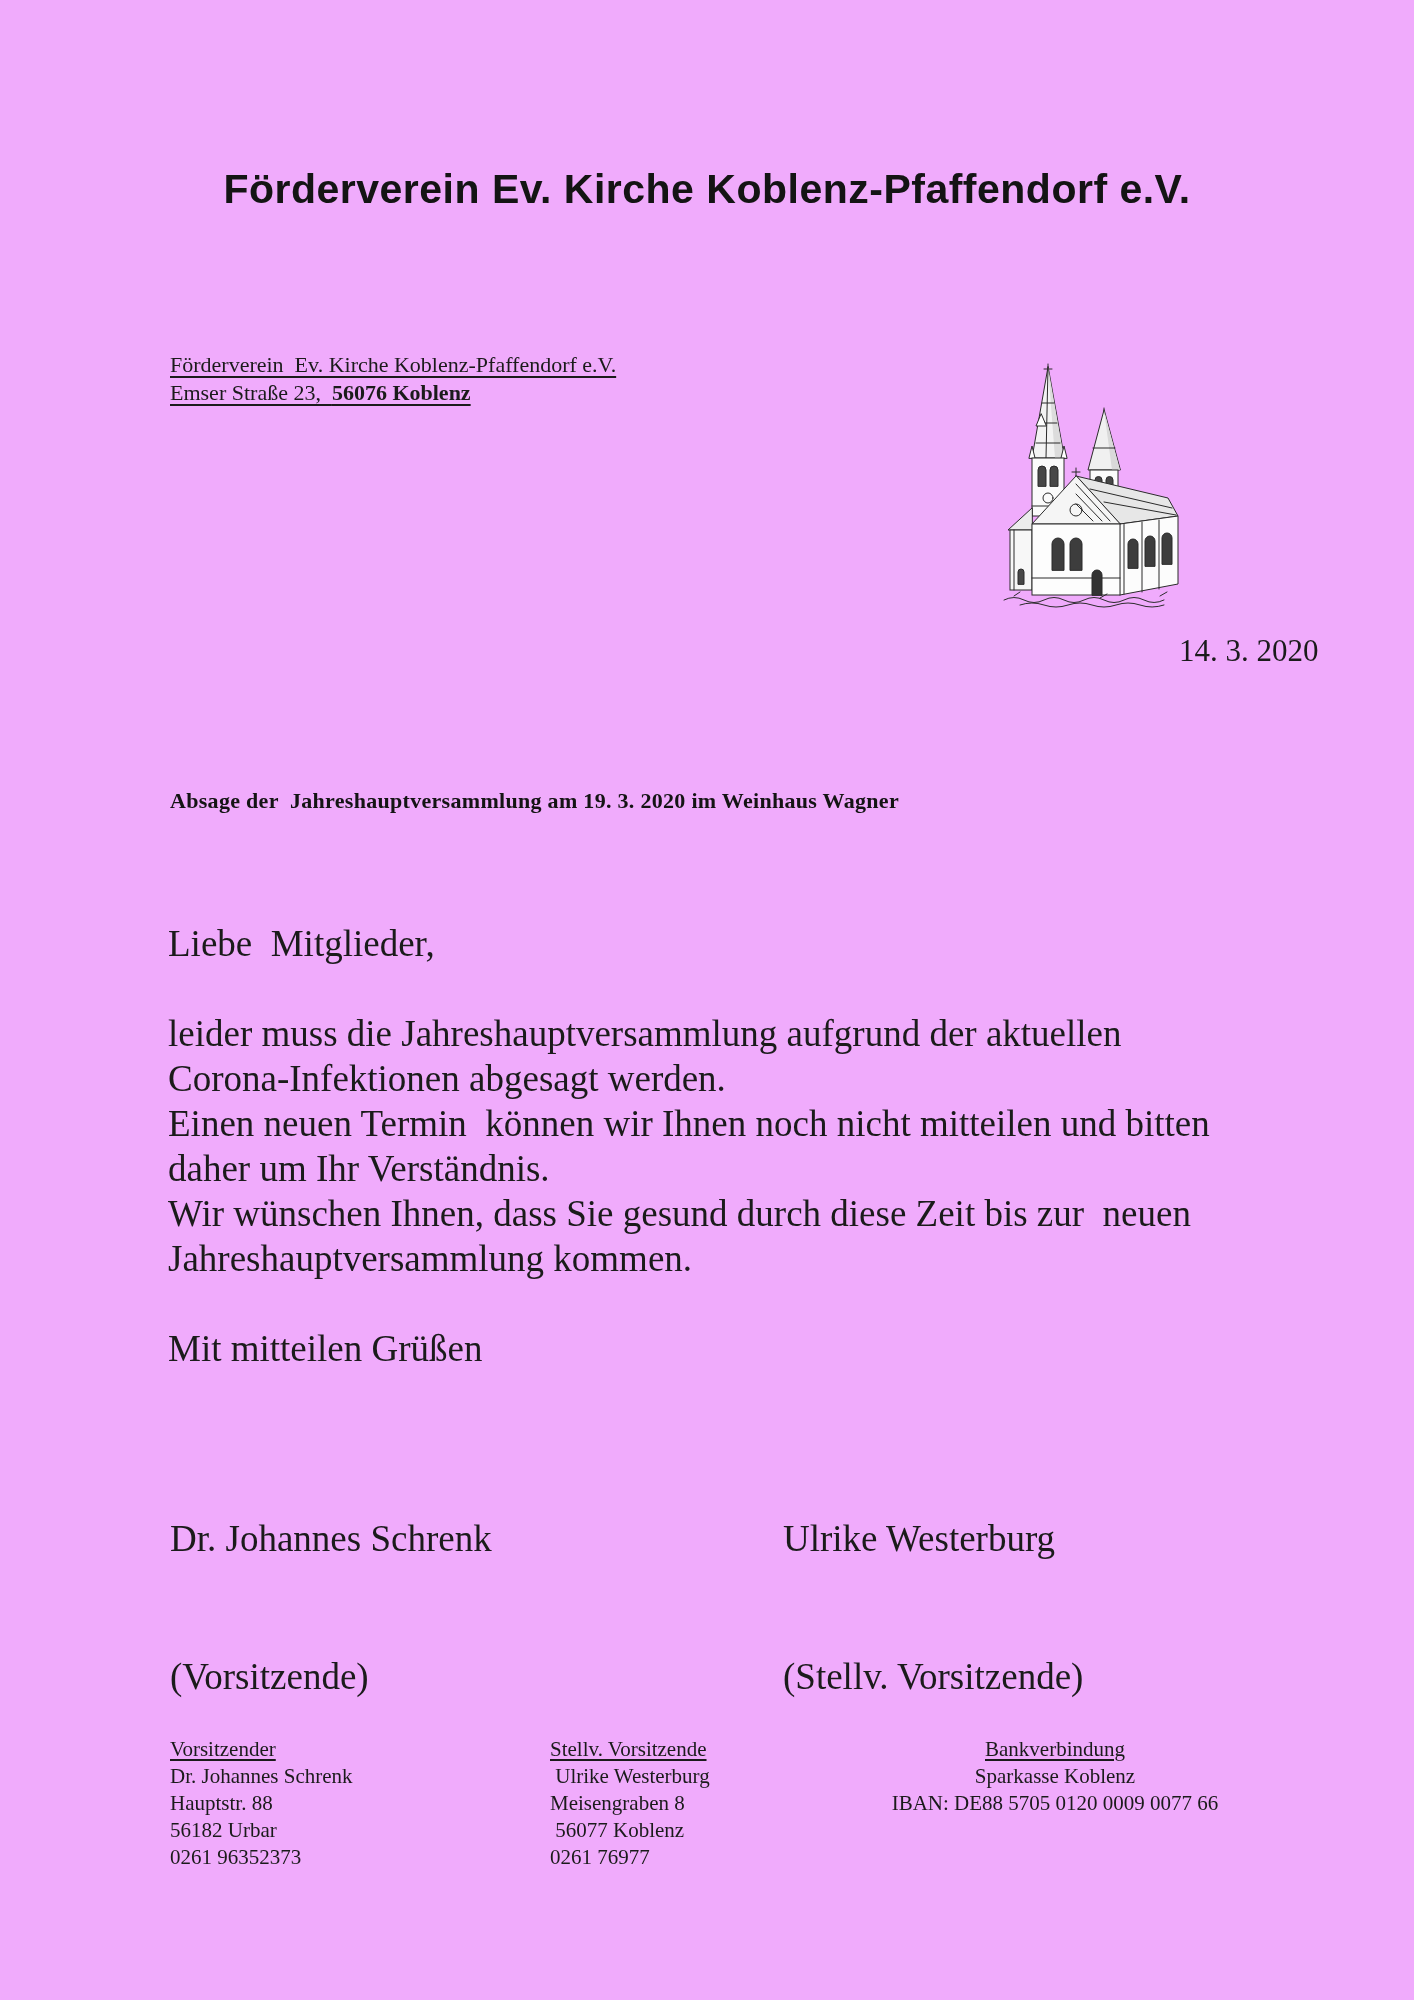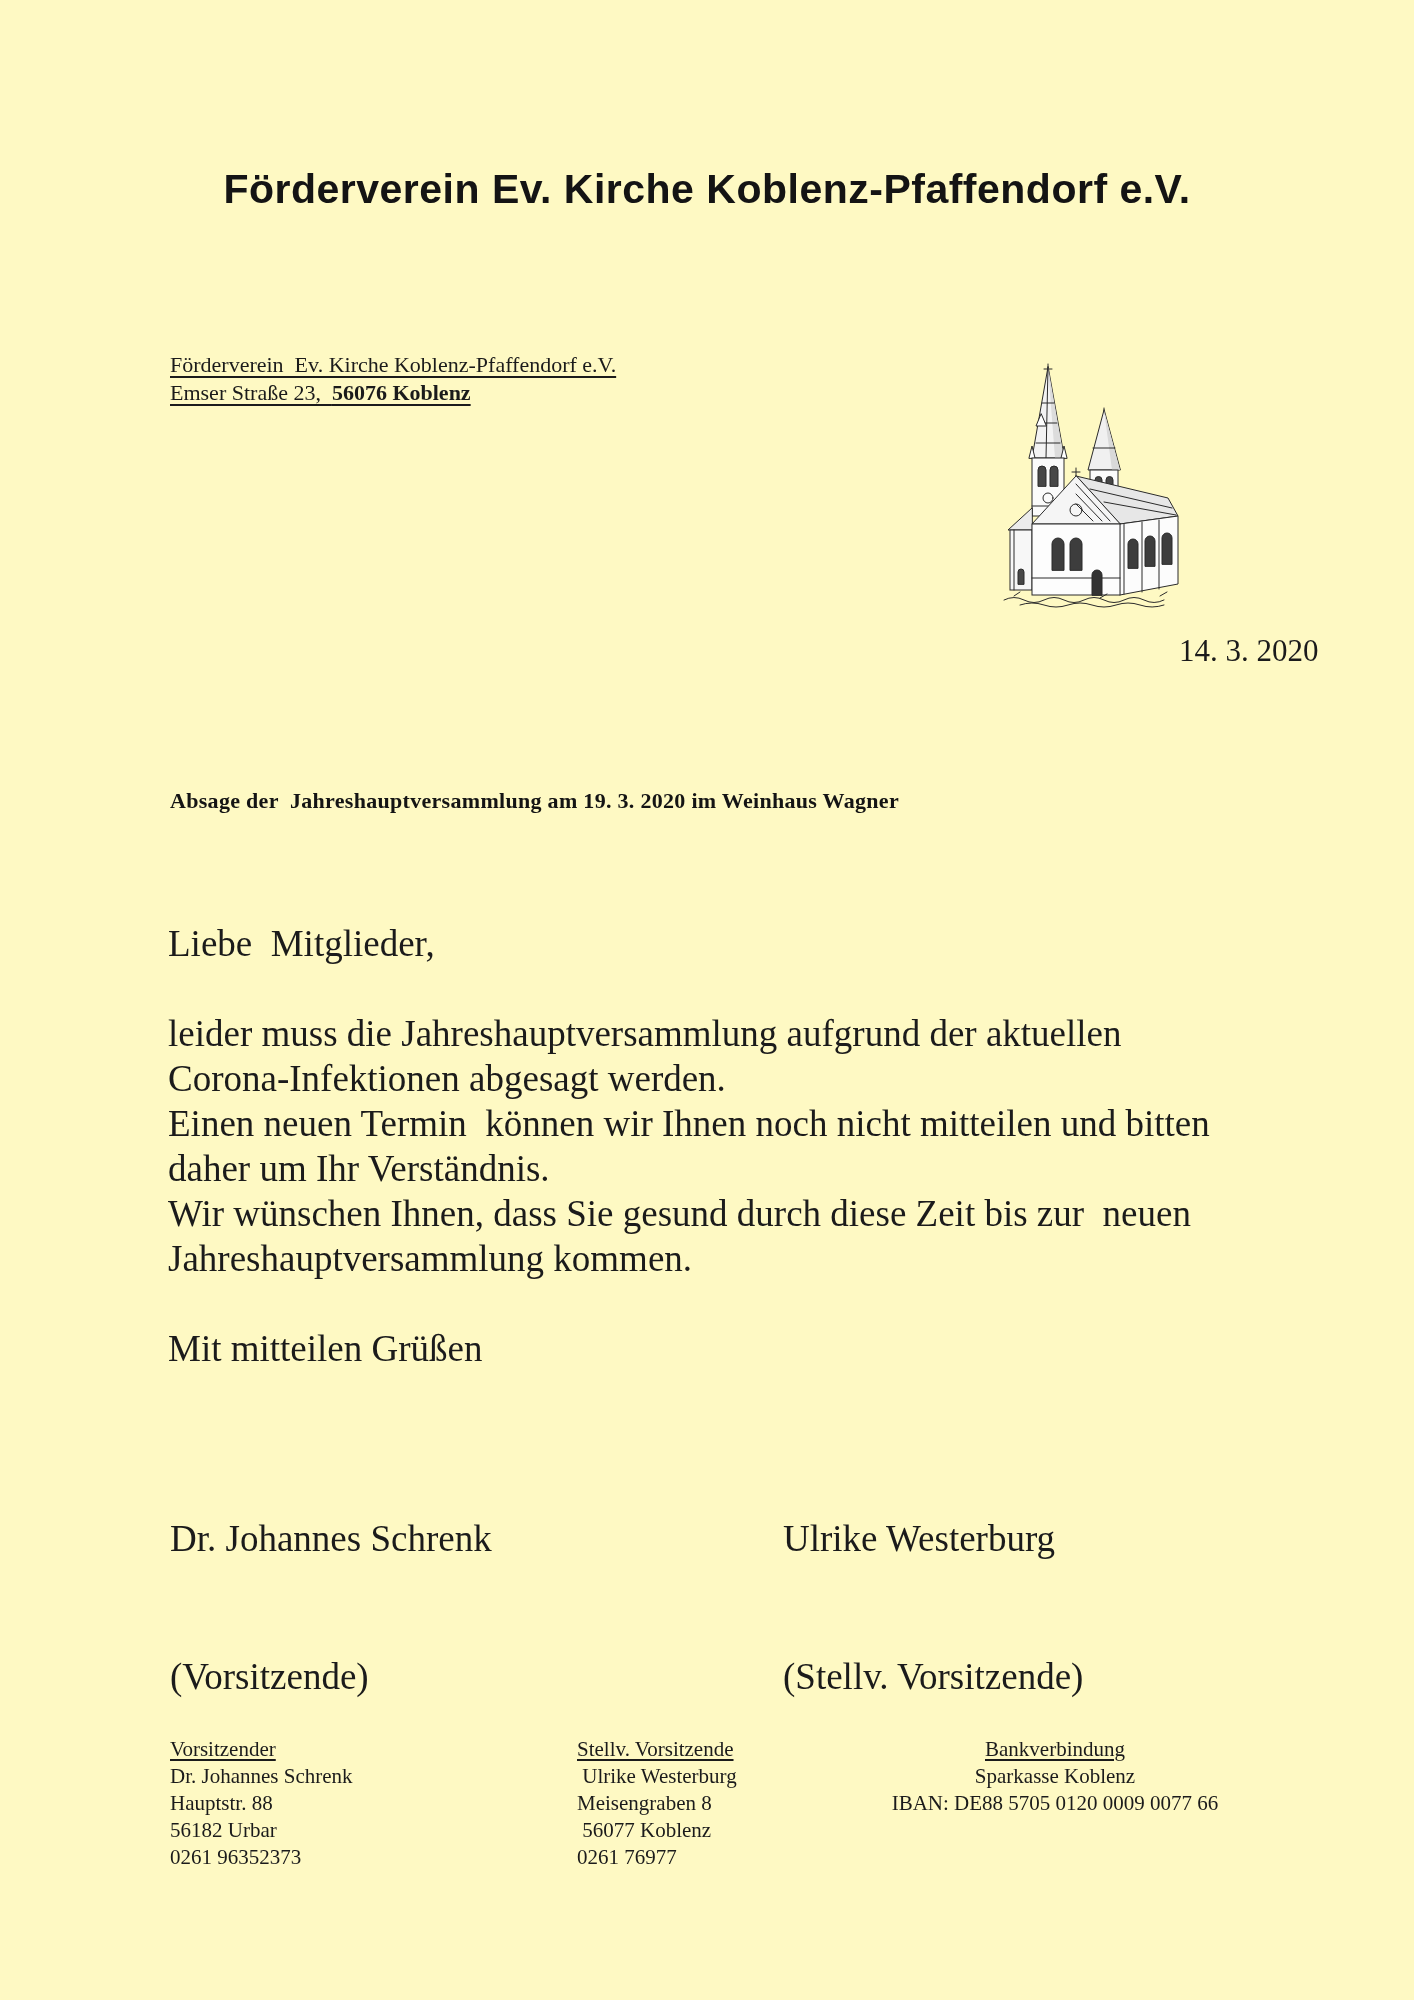--- a/index.html
+++ b/index.html
@@ -1,20 +1,20 @@
 <!DOCTYPE html>
 <html><head>
 <meta charset="utf-8">
 <style>
   html, body { margin: 0; padding: 0; background: #ffffff; }
   .page {
     position: relative;
     width: 1414px;
     height: 2000px;
-    background: #fef9c3;
+    background: #f0abfc;
     color: #1b1b1b;
     font-family: "Liberation Serif", serif;
     overflow: hidden;
   }
   .letter-title {
     position: absolute;
     left: 0; right: 0;
     top: 166px;
     text-align: center;
     font-family: "Liberation Sans", sans-serif;
@@ -86,21 +86,21 @@
   .footer-area {
     position: absolute;
     left: 0;
     top: 1736px;
     width: 1414px;
     font-size: 21px;
     line-height: 27px;
   }
   .footer-col { position: absolute; top: 0; }
   .footer-col-1 { left: 170px; }
-  .footer-col-2 { left: 550px; margin-left: 27px; }
+  .footer-col-2 { left: 550px; }
   .footer-col-3 { left: 852px; width: 406px; text-align: center; }
   .footer-heading {
     text-decoration: underline;
     text-underline-offset: 3px;
     white-space: pre-wrap;
   }
   .footer-line { white-space: pre-wrap; }
 </style>
 </head>
 <body>

